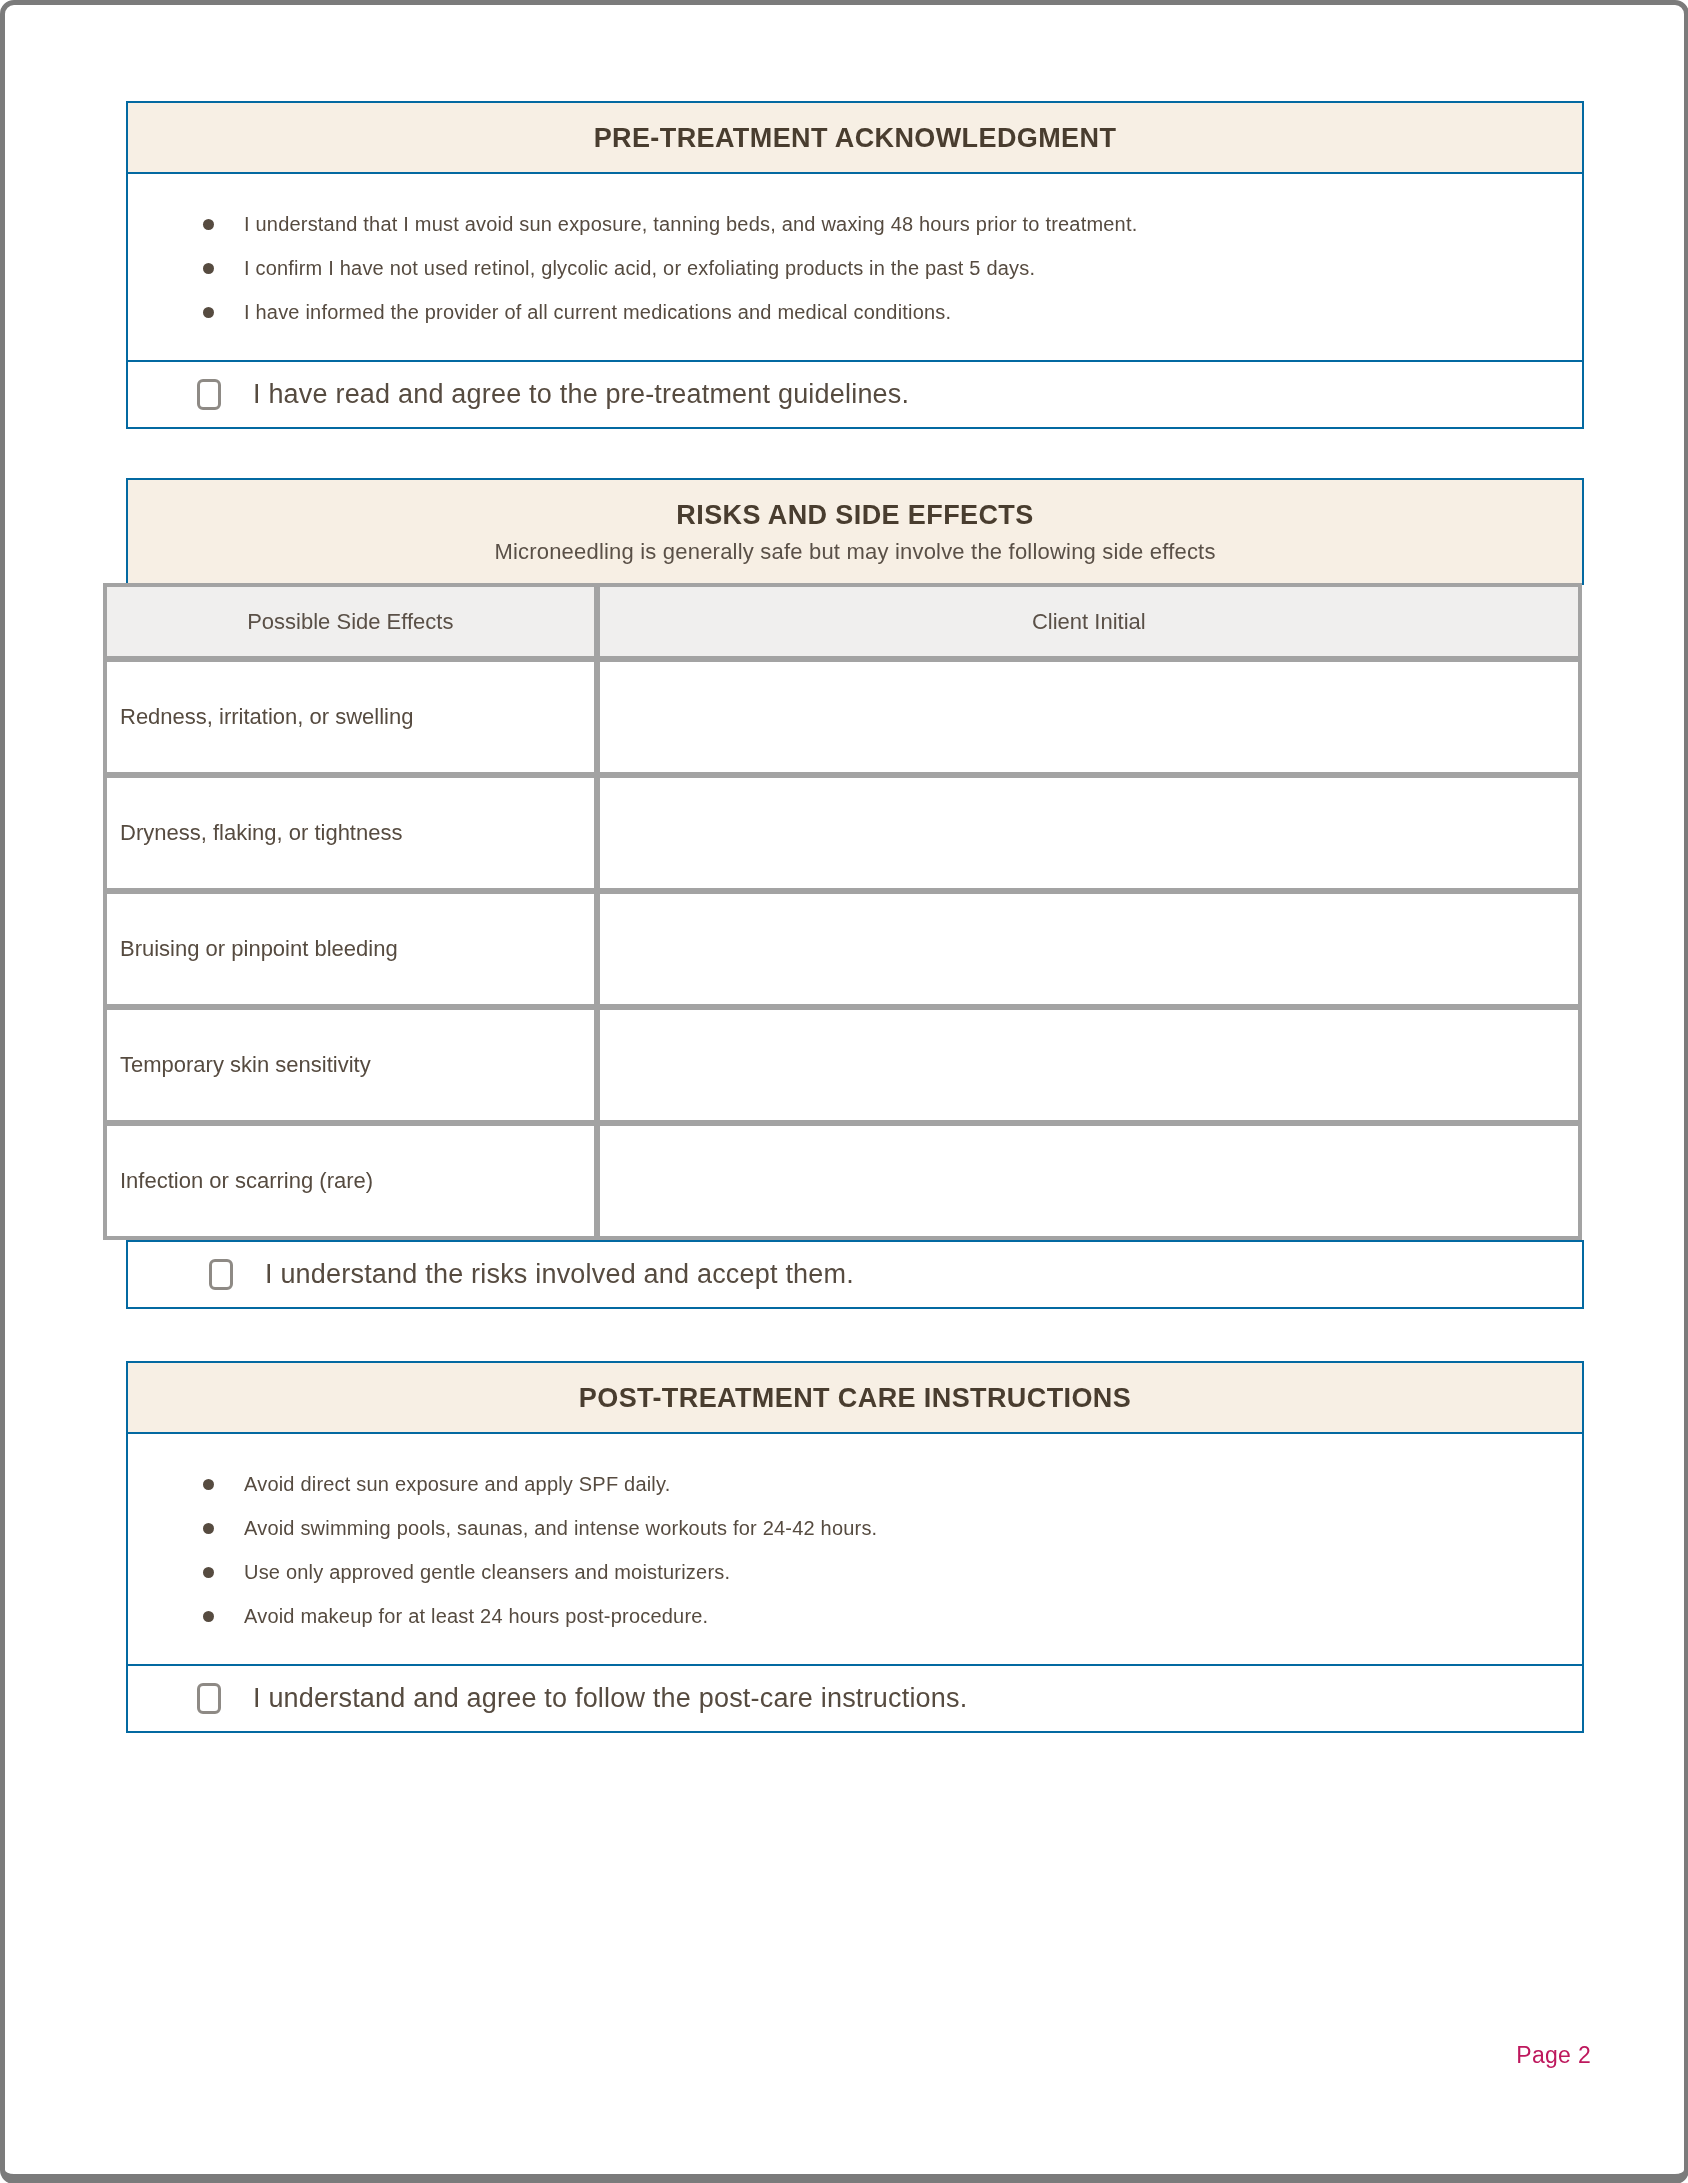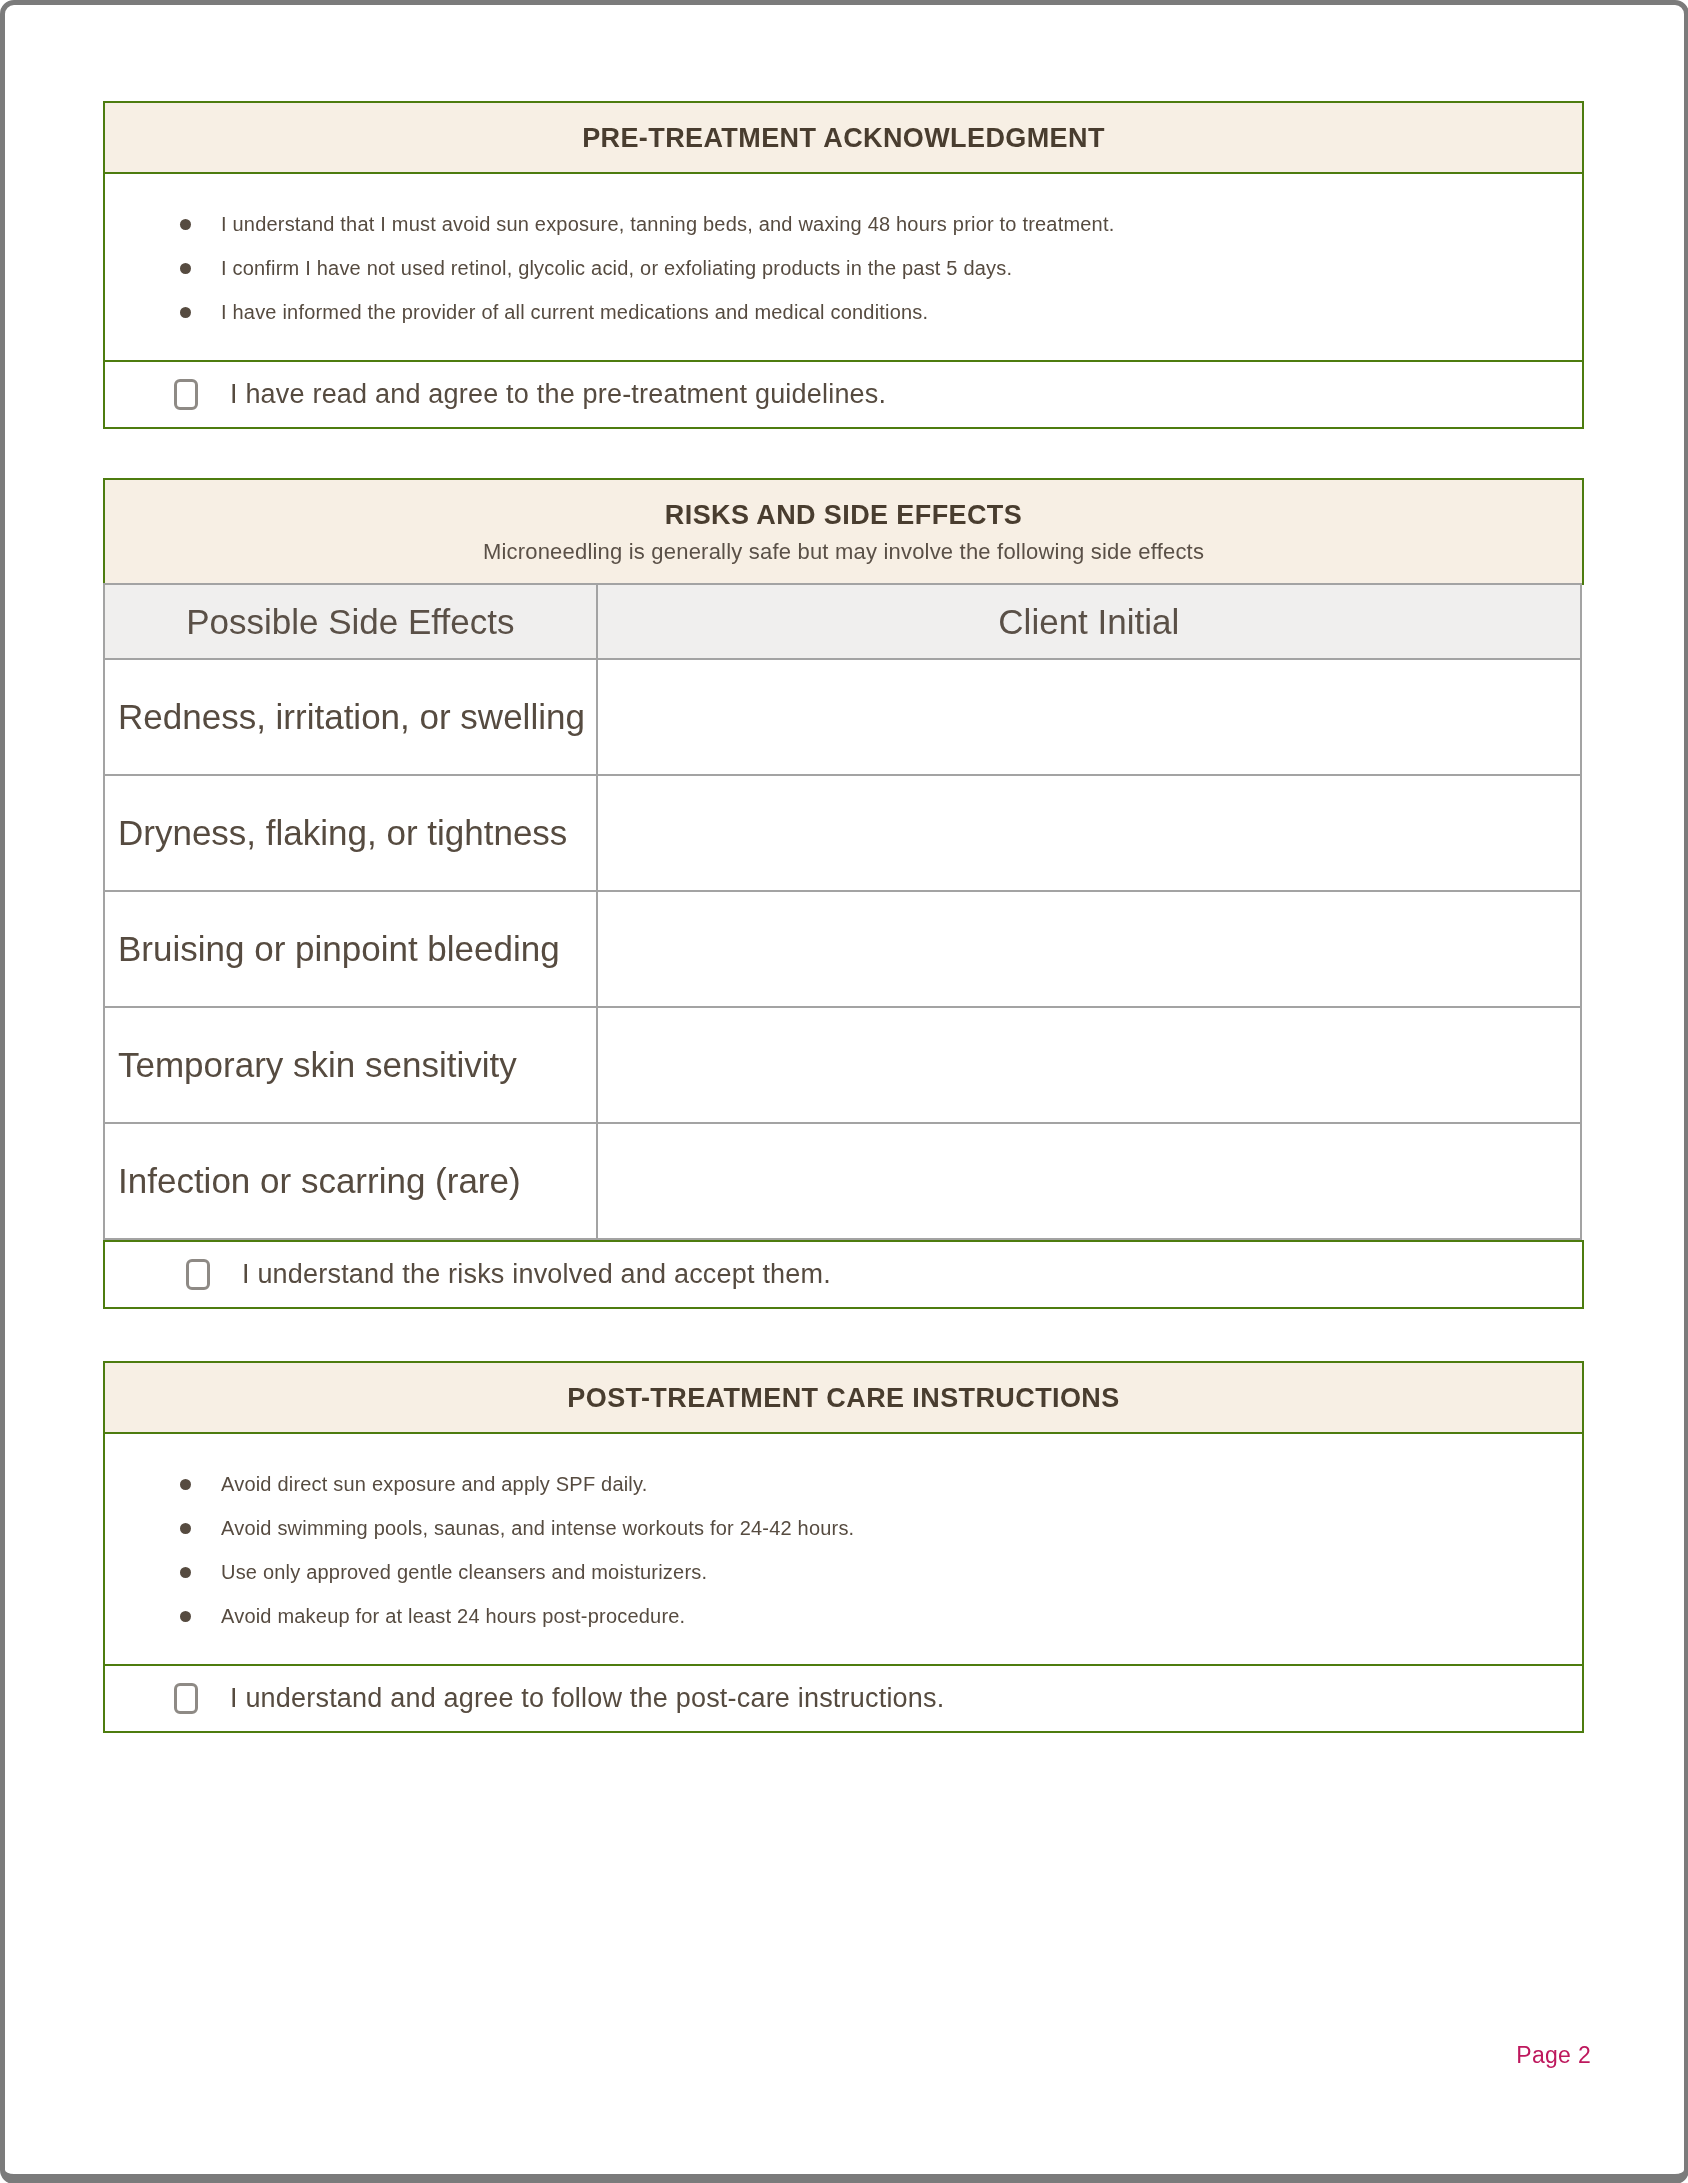--- a/index.html
+++ b/index.html
@@ -22,22 +22,23 @@
     border-radius: 14px;
     padding: 96px 100px 0 98px;
     overflow: hidden;
   }
 
   .form-section { width: 100%; }
   .form-section.s1 { margin-bottom: 49px; }
   .form-section.s2 { margin-bottom: 52px; }
 
   .box {
-    border: 2px solid #4d7c0f;
-    background: #ffffff;
+    border: 2px solid #0369a1;
+    background: #ffffff;
+    margin-left: 23px;
   }
   .box + .box { margin-top: -2px; }
 
   .sec-header {
     background: #f7efe4;
     text-align: center;
     padding: 20px 24px 18px 24px;
   }
   .sec-title {
     font-size: 27px;
@@ -94,22 +95,22 @@
     font-size: 27px;
     color: #564b40;
     margin-left: 20px;
     letter-spacing: 0.2px;
   }
   .check-row.indented { padding-left: 81px; }
 
   .se-table { width: 100%; border-collapse: collapse; }
   .t-row { display: flex; }
   .t-cell {
-    border: 2px solid #a3a3a3;
-    font-size: 35px;
+    border: 4px solid #a3a3a3;
+    font-size: 22px;
     color: #564b40;
     display: flex;
     align-items: center;
   }
   .t-row + .t-row .t-cell { margin-top: -2px; }
   .t-cell.c1 { width: 33.4%; }
   .t-cell.c2 { width: 66.6%; margin-left: -2px; }
   .t-head .t-cell {
     background: #f0efee;
     height: 77px;

